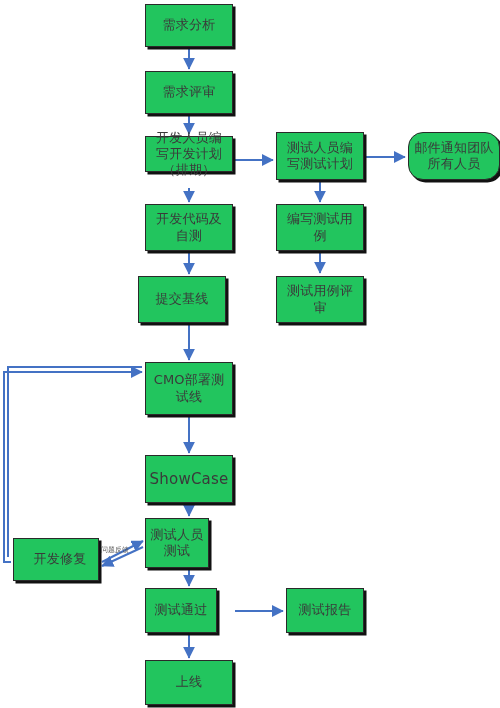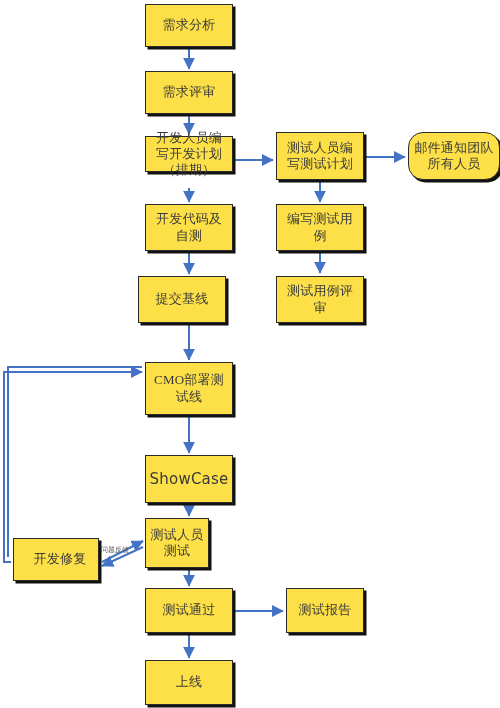--- a/index.html
+++ b/index.html
@@ -23,21 +23,21 @@
   svg.edges {
     position: absolute;
     left: 0; top: 0;
     width: 500px;
     height: 708px;
     pointer-events: none;
   }
   .node {
     position: absolute;
     box-sizing: border-box;
-    background: #fde047;
+    background: #22c55e;
     border: 1px solid #2a2a2a;
     box-shadow: 2.5px 2.5px 0 0 #111111;
     display: flex;
     align-items: center;
     justify-content: center;
     text-align: center;
     color: #3a3a3a;
     font-size: 13px;
     line-height: 1.25;
     letter-spacing: 0.2px;
@@ -119,29 +119,29 @@
   <div class="node" style="left:408px; top:132px; width:92px; height:48px;border-radius:15px;">邮件通知团队所有人员</div>
 
   <div class="node" style="left:145px; top:204px; width:88px; height:47px;">开发代码及自测</div>
 
   <div class="node" style="left:276px; top:204px; width:88px; height:47px;">编写测试用例</div>
 
   <div class="node" style="left:138px; top:276px; width:88px; height:47px;text-align:right;">提交基线</div>
 
   <div class="node" style="left:276px; top:276px; width:88px; height:47px;">测试用例评审</div>
 
-  <div class="node" style="left:145px; top:362px; width:88px; height:53px;font-family:Liberation Serif, serif;">CMO部署测试线</div>
+  <div class="node" style="left:145px; top:362px; width:88px; height:53px;">CMO部署测试线</div>
 
   <div class="node latin" style="left:145px; top:455px; width:88px; height:48px;">ShowCase</div>
 
   <div class="node" style="left:145px; top:518px; width:64px; height:50px;">测试人员测试</div>
 
   <div class="node" style="left:13px; top:538px; width:86px; height:43px;padding-left:12px;">开发修复</div>
 
-  <div class="node" style="left:145px; top:588px; width:88px; height:45px;">测试通过</div>
+  <div class="node" style="left:145px; top:588px; width:72px; height:45px;">测试通过</div>
 
   <div class="node" style="left:286px; top:588px; width:78px; height:45px;">测试报告</div>
 
   <div class="node" style="left:145px; top:660px; width:88px; height:45px;">上线</div>
 
   <div class="edge-label" style="left:101px; top:545px;">问题反馈</div>
 
 </div>
 
 </body></html>

